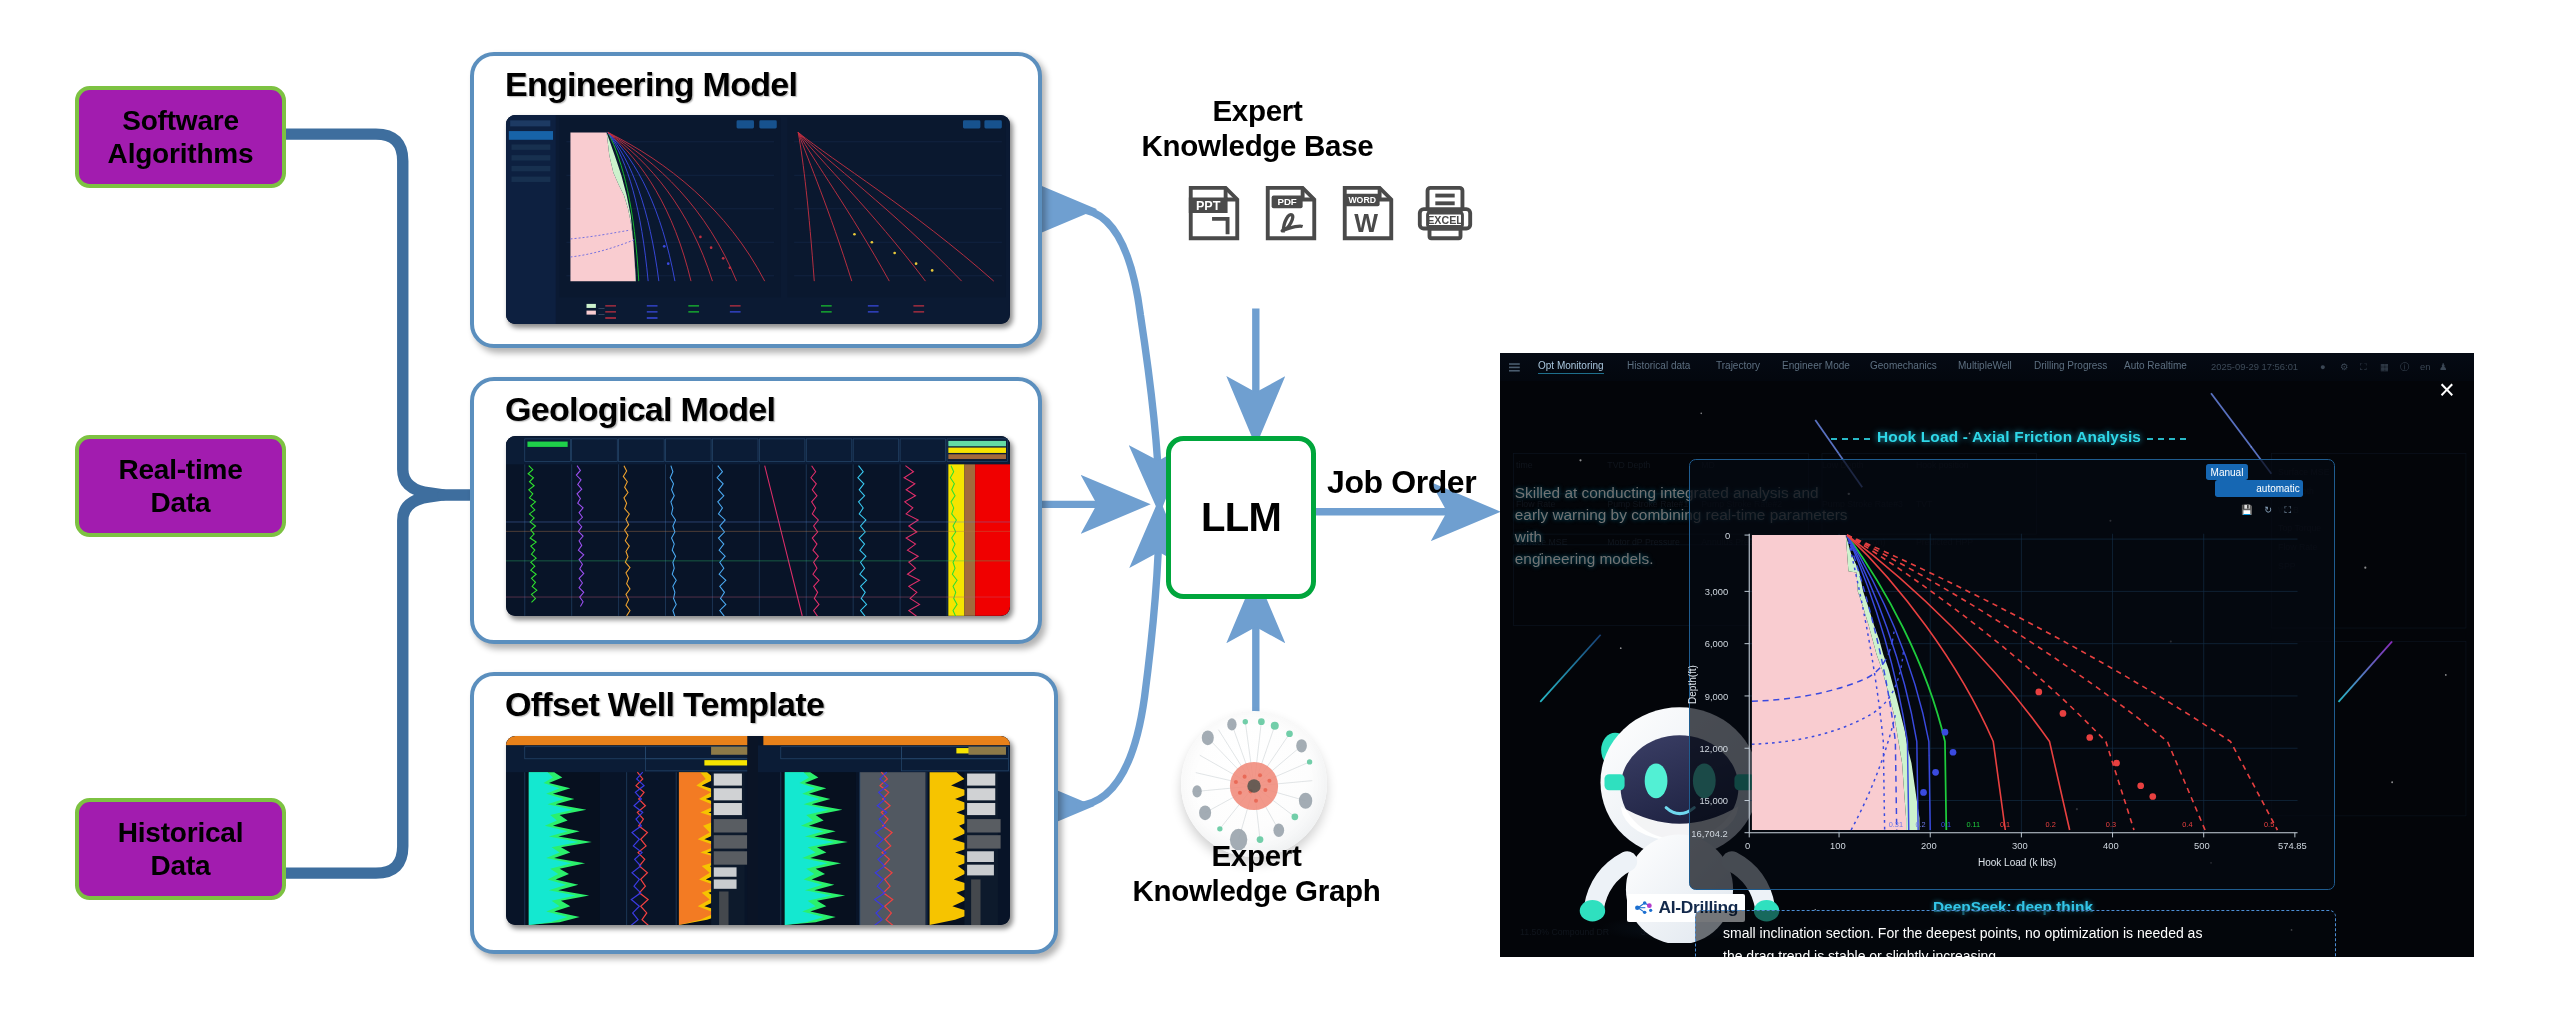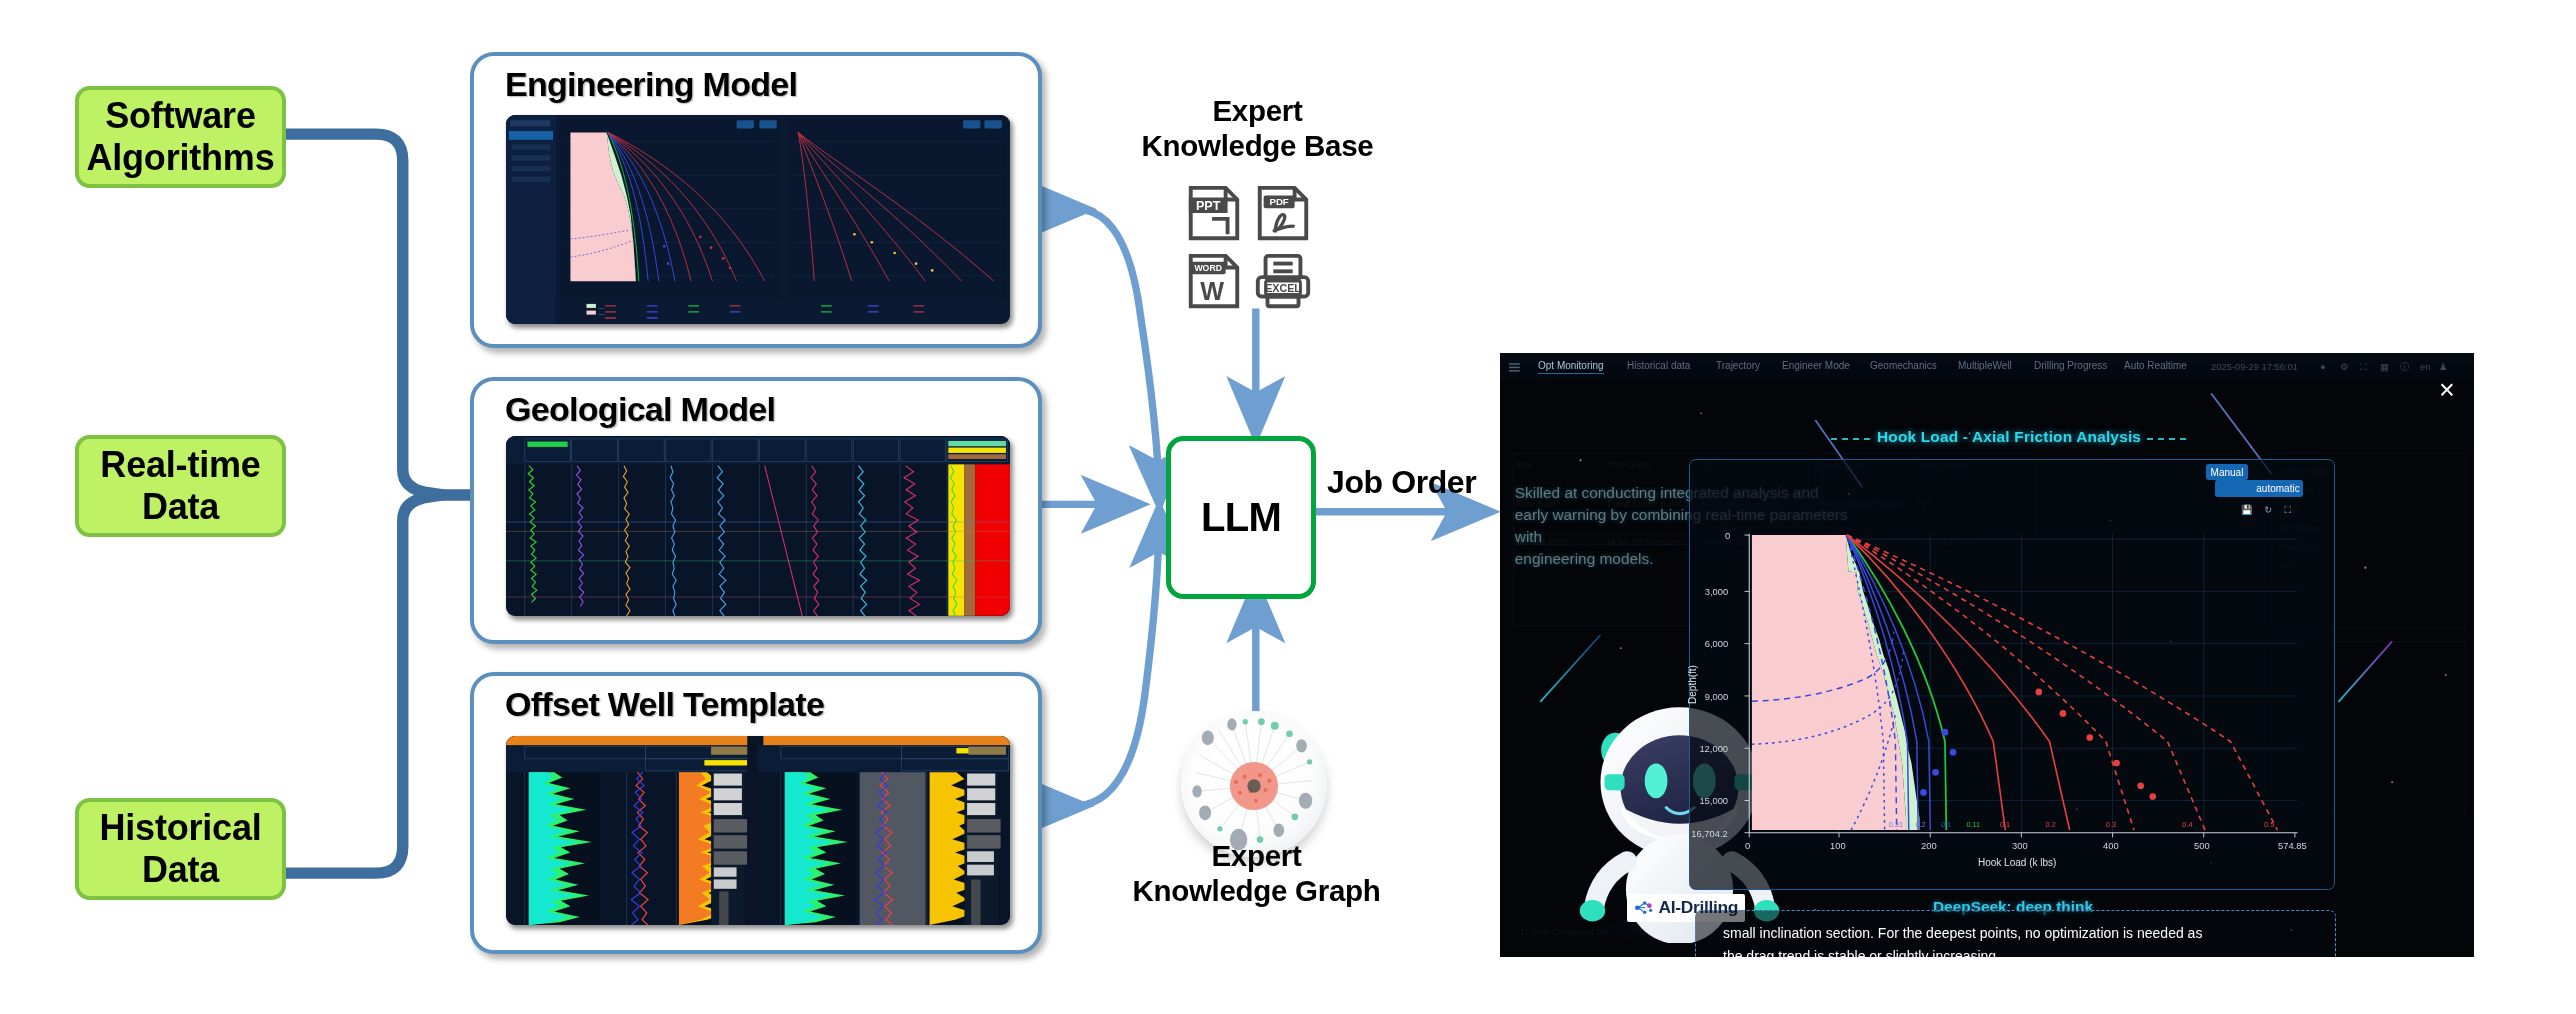--- a/index.html
+++ b/index.html
@@ -1,23 +1,23 @@
 <!DOCTYPE html>
 <html style="font-size:10.7px"><head>
 <meta charset="utf-8">
 <style>
   html,body{margin:0;padding:0;background:#fff;}
   body{width:2576px;height:1014px;position:relative;overflow:hidden;
        font-family:"Liberation Sans",sans-serif;-webkit-font-smoothing:antialiased;}
   .abs{position:absolute;}
 
   
-  .inbox{border:4.7px solid #7DC242;border-radius:14.8px;background:#bef264;
+  .inbox{border:4.7px solid #7DC242;border-radius:14.8px;background:#a21caf;
          display:flex;align-items:center;justify-content:center;text-align:center;
-         font-weight:bold;font-size:36px;color:#000;line-height:1.18;letter-spacing:-0.2px;}
+         font-weight:bold;font-size:28px;color:#000;line-height:1.18;letter-spacing:-0.2px;}
 
   
   .panel{border:4.7px solid #5B8FBE;border-radius:24px;background:#fff;
          box-shadow:4px 4.7px 6px rgba(0,0,0,.30);}
   .panel-title{position:absolute;left:31px;top:9.4px;font-weight:bold;font-size:34px;
                color:#000;letter-spacing:-0.7px;text-shadow:1.3px 1.3px 1.3px rgba(0,0,0,.28);}
   .panel-shot{position:absolute;border-radius:9.4px;overflow:hidden;background:#0b1530;
               box-shadow:2.7px 3.4px 5.4px rgba(0,0,0,.45);}
 
   
@@ -25,21 +25,21 @@
              letter-spacing:-0.3px;}
 
   
   .llmbox{border:5.4px solid #00A63C;border-radius:17.4px;background:#fff;
           display:flex;align-items:center;justify-content:center;
           font-weight:bold;font-size:40px;color:#000;letter-spacing:-0.7px;}
 
   .joborder{font-weight:bold;font-size:32px;color:#000;letter-spacing:-0.4px;}
 
   
-  .docgrid{display:grid;grid-template-columns:repeat(2,1fr);gap:6px;}
+  .docgrid{display:grid;grid-template-columns:repeat(4,1fr);gap:15px;}
   .docicon{width:62px;height:62px;position:relative;}
   .docicon svg{width:100%;height:100%;display:block;}
 
   
   .kgball{border-radius:50%;background:radial-gradient(circle at 38% 32%,#ffffff 0%,#fdfdfd 55%,#eceff1 100%);
           box-shadow:0 6.7px 10.7px rgba(0,0,0,.18), inset 0 0 20px rgba(0,0,0,.04);
           overflow:hidden;position:relative;}
 
   
   .appwin{background:#030509;overflow:hidden;position:relative;}
@@ -289,21 +289,21 @@
       <g stroke-width="1">
         <line x1="0" y1="128" x2="752" y2="128" stroke="#5b7fd6" opacity=".6"></line>
         <line x1="0" y1="142" x2="752" y2="142" stroke="#b07a4a" opacity=".6"></line>
         <line x1="0" y1="186" x2="752" y2="186" stroke="#2ec46a" opacity=".6"></line>
         <line x1="0" y1="240" x2="752" y2="240" stroke="#c05878" opacity=".6"></line>
       </g>
     </svg>
   </div>
 </div>
 
-<div class="abs panel" style="left:470px;top:672px;width:564px;height:274px;">
+<div class="abs panel" style="left:470px;top:672px;width:564px;height:274px;padding-left:16px;">
   <div class="panel-title">Offset Well Template</div>
   <div class="panel-shot" style="left:32px;top:60px;width:504px;height:189px;">
     <svg width="504" height="189" viewBox="0 0 752 282">
       <rect width="752" height="282" fill="#081428"></rect>
       <rect x="0" y="0" width="368" height="14" fill="#e8811a"></rect>
       <rect x="384" y="0" width="368" height="14" fill="#e8811a"></rect>
       <rect x="0" y="14" width="752" height="40" fill="#0b1c36"></rect>
       <g stroke="#27496f" stroke-width="1" fill="none">
         <rect x="28" y="16" width="180" height="18"></rect>
         <rect x="208" y="16" width="160" height="18"></rect>

